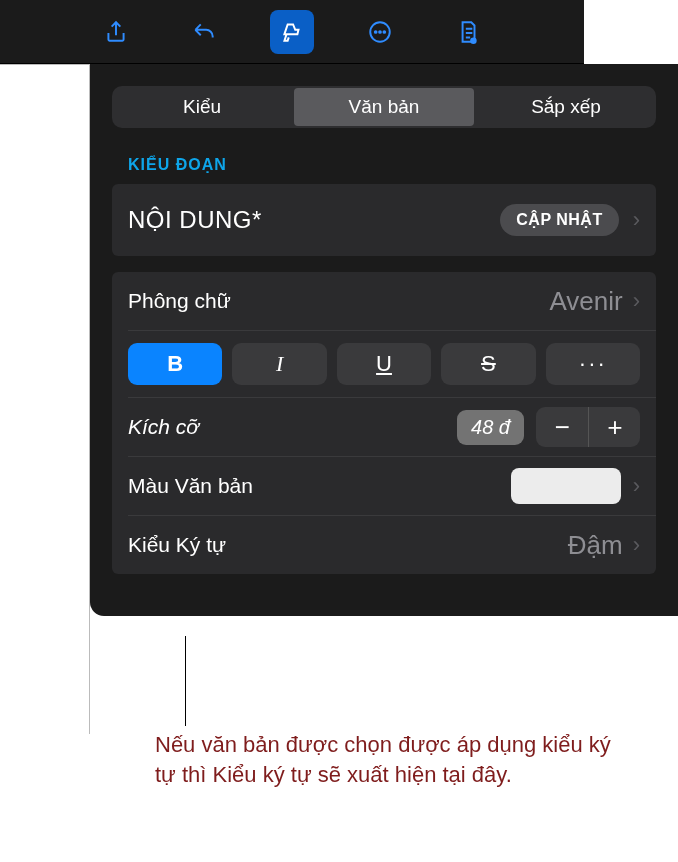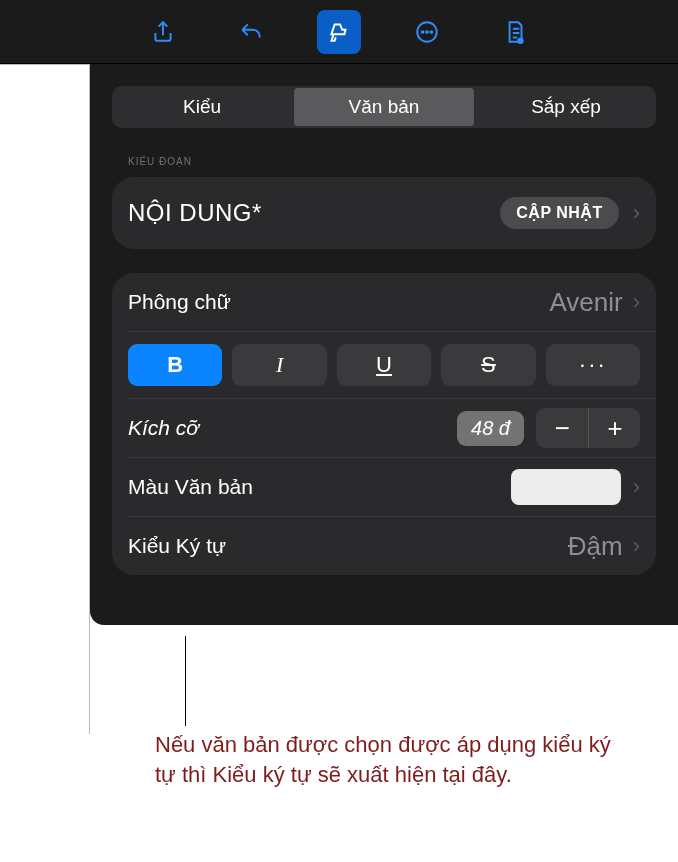--- a/index.html
+++ b/index.html
@@ -7,21 +7,21 @@
     width: 678px;
     height: 862px;
     background: #fff;
     font-family: -apple-system, "Helvetica Neue", Arial, sans-serif;
     position: relative;
     overflow: hidden;
   }
   .window {
     position: absolute;
     top: 0; left: 0;
-    width: 678px;
+    width: 584px;
     background: #000;
   }
   .toolbar {
     height: 64px;
     background: #1b1b1b;
     display: flex;
     align-items: center;
     justify-content: center;
     gap: 44px;
     border-bottom: 1px solid #000;
@@ -61,27 +61,28 @@
     overflow: hidden;
     margin-bottom: 28px;
   }
   .seg-item {
     flex: 1;
     display: flex; align-items: center; justify-content: center;
     color: #fff; font-size: 19px;
   }
   .seg-item.selected { background: #5a5a5d; border-radius: 4px; margin: 2px; }
   .section-label {
-    color: #737373; font-size: 10px; letter-spacing: 1px;
+    color: #0ea5e9; font-size: 16px; letter-spacing: 1px;
     margin: 0 0 10px 16px;
+    font-weight: bold;
   }
   .card {
     background: #2a2a2c;
-    border-radius: 22px;
-    margin-bottom: 24px;
+    border-radius: 6px;
+    margin-bottom: 16px;
   }
   .row {
     display: flex; align-items: center;
     padding: 0 16px;
     min-height: 58px;
     position: relative;
   }
   .row-title { color: #fff; font-size: 21px; flex: 1; }
   .row-title.big { font-size: 24px; font-weight: 400; letter-spacing: 0.5px; }
   .row-value { color: #8e8e93; font-size: 26px; margin-right: 10px; }

